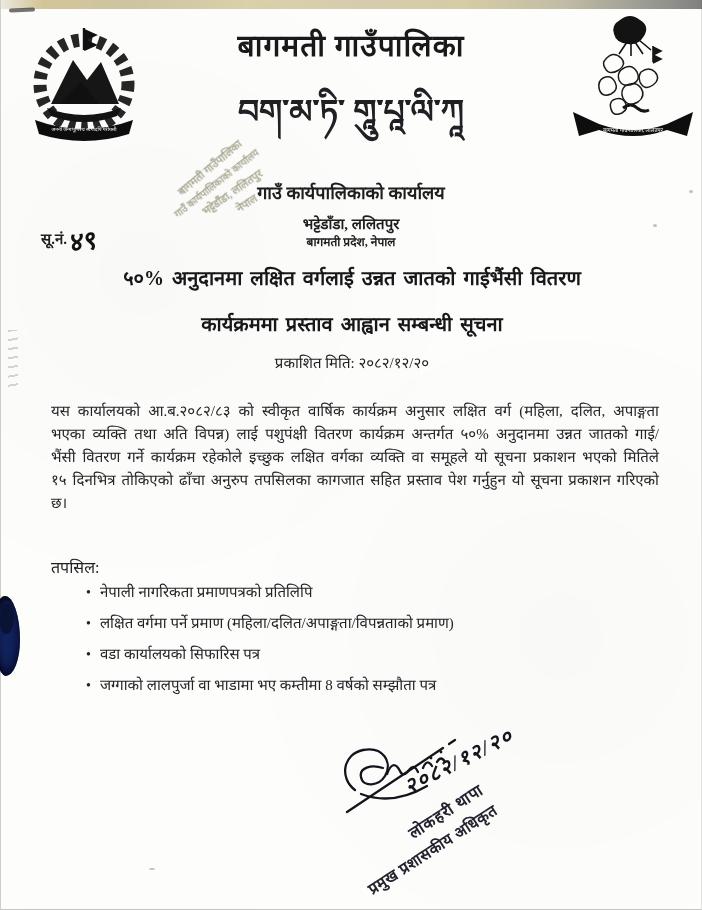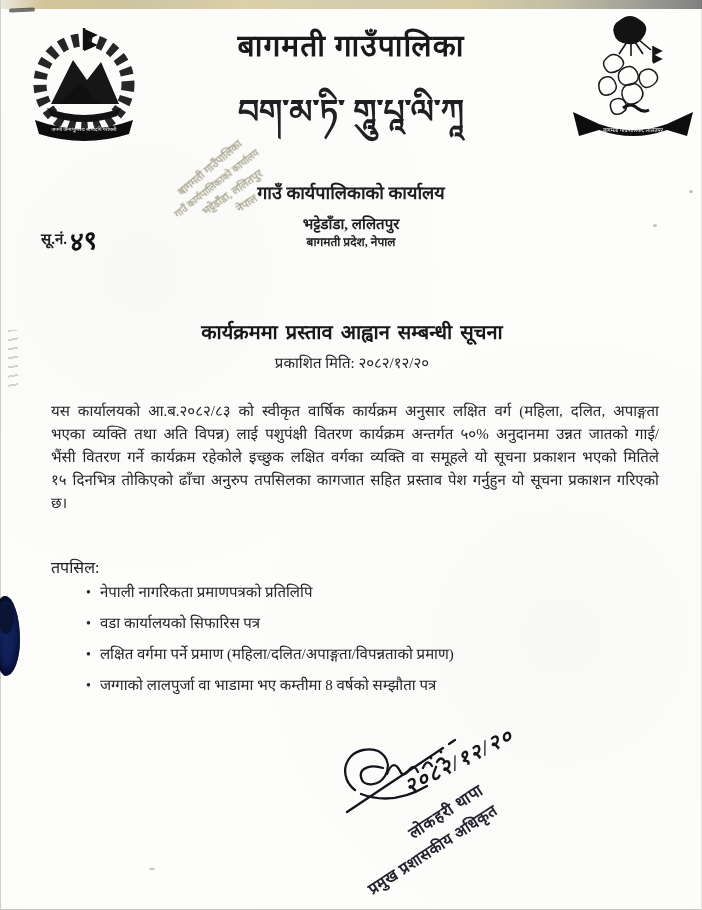--- a/index.html
+++ b/index.html
@@ -64,21 +64,21 @@
 
   .ref-line{position:absolute;left:40px;top:222px;font-size:15px;font-weight:700;}
   .ref-number{
     display:inline-block;font-size:26px;font-weight:700;
     transform:rotate(-6deg) skewX(-8deg);margin-left:3px;vertical-align:-6px;
     color:#111;
   }
 
   .title1{position:absolute;left:0;width:702px;top:264px;text-align:center;
     font-size:20px;font-weight:700;word-spacing:3px;color:#17171a;}
-  .title2{position:absolute;left:0;width:702px;top:318px;text-align:center;
+  .title2{position:absolute;left:0;width:702px;top:310px;text-align:center;
     font-size:20px;font-weight:700;word-spacing:3px;color:#17171a;}
   .pub-date{position:absolute;left:0;width:702px;top:352px;text-align:center;
     font-size:15px;font-weight:400;}
 
   .body-par{
     position:absolute;left:50px;width:608px;top:400px;
     font-size:15px;line-height:23px;text-align:justify;
     word-spacing:2px;color:#242428;font-family:Liberation Serif, serif;
   }
 
@@ -189,30 +189,31 @@
     <div class="fs-l1">बागमती गाउँपालिका</div>
     <div class="fs-l2">गाउँ कार्यपालिकाको कार्यालय</div>
     <div class="fs-l3">भट्टेडाँडा, ललितपुर</div>
     <div class="fs-l4">नेपाल</div>
   </div>
 
   <div class="ref-line">
     <span>सू.नं.</span><span class="ref-number">४९</span>
   </div>
 
+  <div class="title1">५०% अनुदानमा लक्षित वर्गलाई उन्नत जातको गाईभैंसी वितरण</div>
   <div class="title2">कार्यक्रममा प्रस्ताव आह्वान सम्बन्धी सूचना</div>
   <div class="pub-date">प्रकाशित मिति: २०८२/१२/२०</div>
 
   <div class="body-par">यस कार्यालयको आ.ब.२०८२/८३ को स्वीकृत वार्षिक कार्यक्रम अनुसार लक्षित वर्ग (महिला, दलित, अपाङ्गता भएका व्यक्ति तथा अति विपन्न) लाई पशुपंक्षी वितरण कार्यक्रम अन्तर्गत ५०% अनुदानमा उन्नत जातको गाई/भैंसी वितरण गर्ने कार्यक्रम रहेकोले इच्छुक लक्षित वर्गका व्यक्ति वा समूहले यो सूचना प्रकाशन भएको मितिले १५ दिनभित्र तोकिएको ढाँचा अनुरुप तपसिलका कागजात सहित प्रस्ताव पेश गर्नुहुन यो सूचना प्रकाशन गरिएको छ।</div>
 
   <div class="tapasil">तपसिल:</div>
   <ul class="doc-list">
     <li>नेपाली नागरिकता प्रमाणपत्रको प्रतिलिपि</li>
+    <li>लक्षित वर्गमा पर्ने प्रमाण (महिला/दलित/अपाङ्गता/विपन्नताको प्रमाण)</li>
     <li>वडा कार्यालयको सिफारिस पत्र</li>
-    <li>लक्षित वर्गमा पर्ने प्रमाण (महिला/दलित/अपाङ्गता/विपन्नताको प्रमाण)</li>
     <li>जग्गाको लालपुर्जा वा भाडामा भए कम्तीमा 8 वर्षको सम्झौता पत्र</li>
   </ul>
 
   <svg class="sig-svg" viewBox="0 0 185 105">
     <g fill="none" stroke="#14141c" stroke-width="2.3" stroke-linecap="round">
       <path d="M24 64 C 8 52 12 28 32 24 C 52 20 62 36 54 50 C 48 60 32 62 30 51 C 28 42 40 38 52 42"></path>
       <path d="M56 48 q 6 -16 13 -3 q 3 7 9 -1 q 5 -7 9 2"></path>
       <path d="M92 42 q 4 -10 9 -2 m 5 -4 q 4 -7 8 0"></path>
       <path d="M16 86 L 112 22"></path>
       <path d="M30 68 q 32 12 66 -8"></path>

